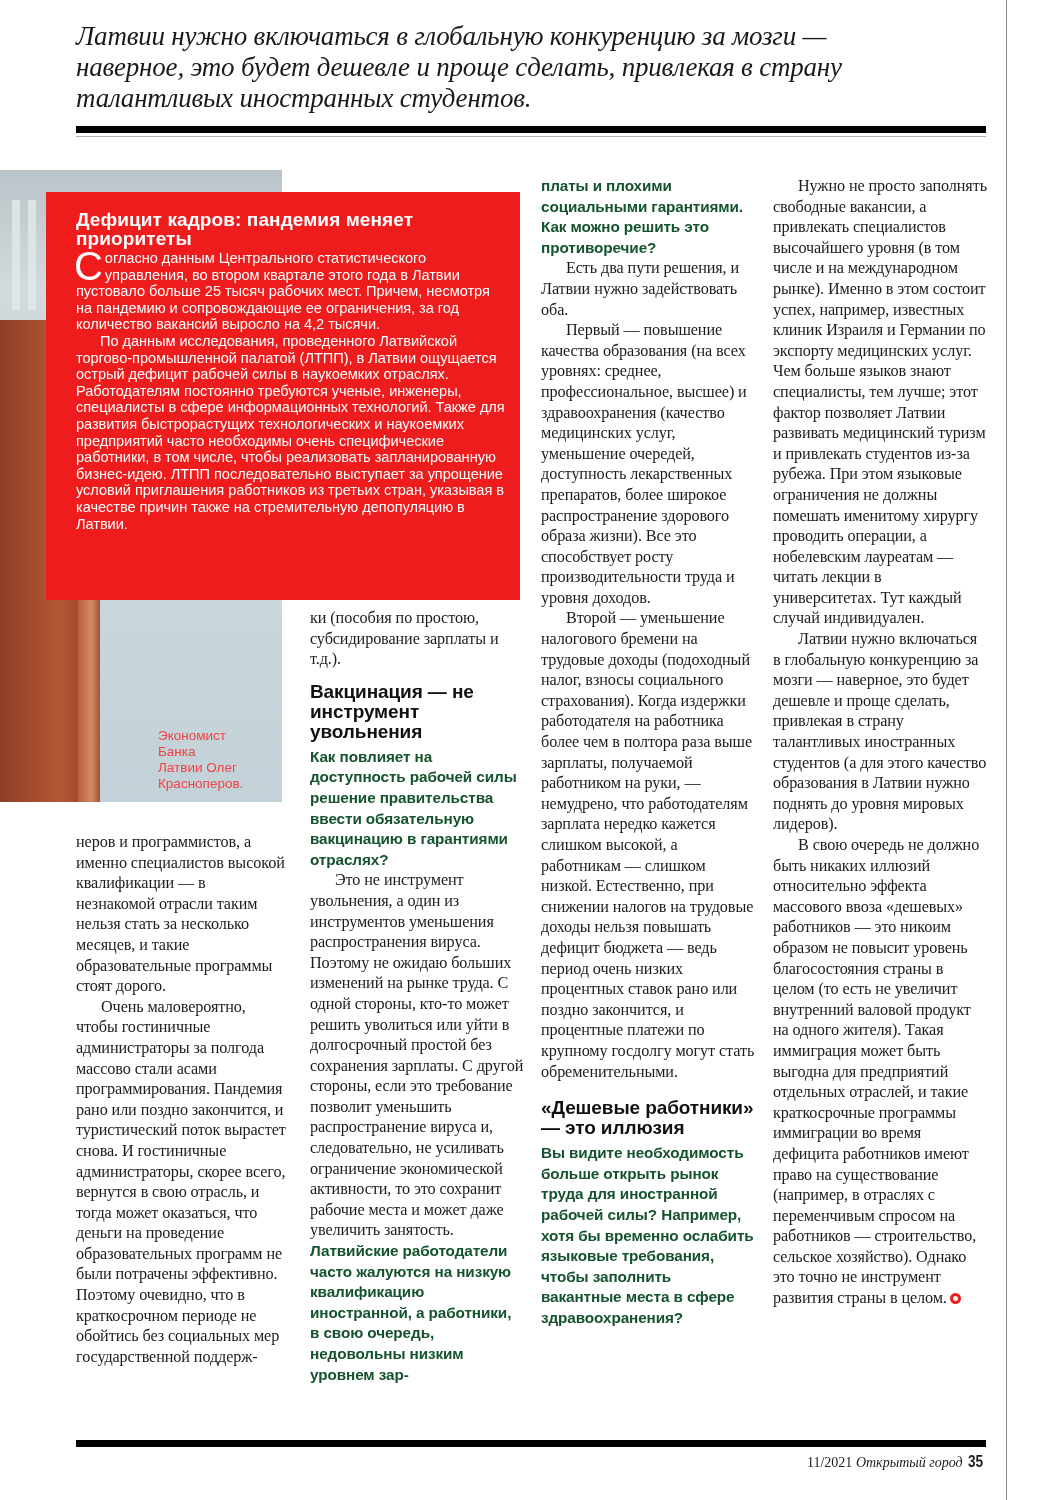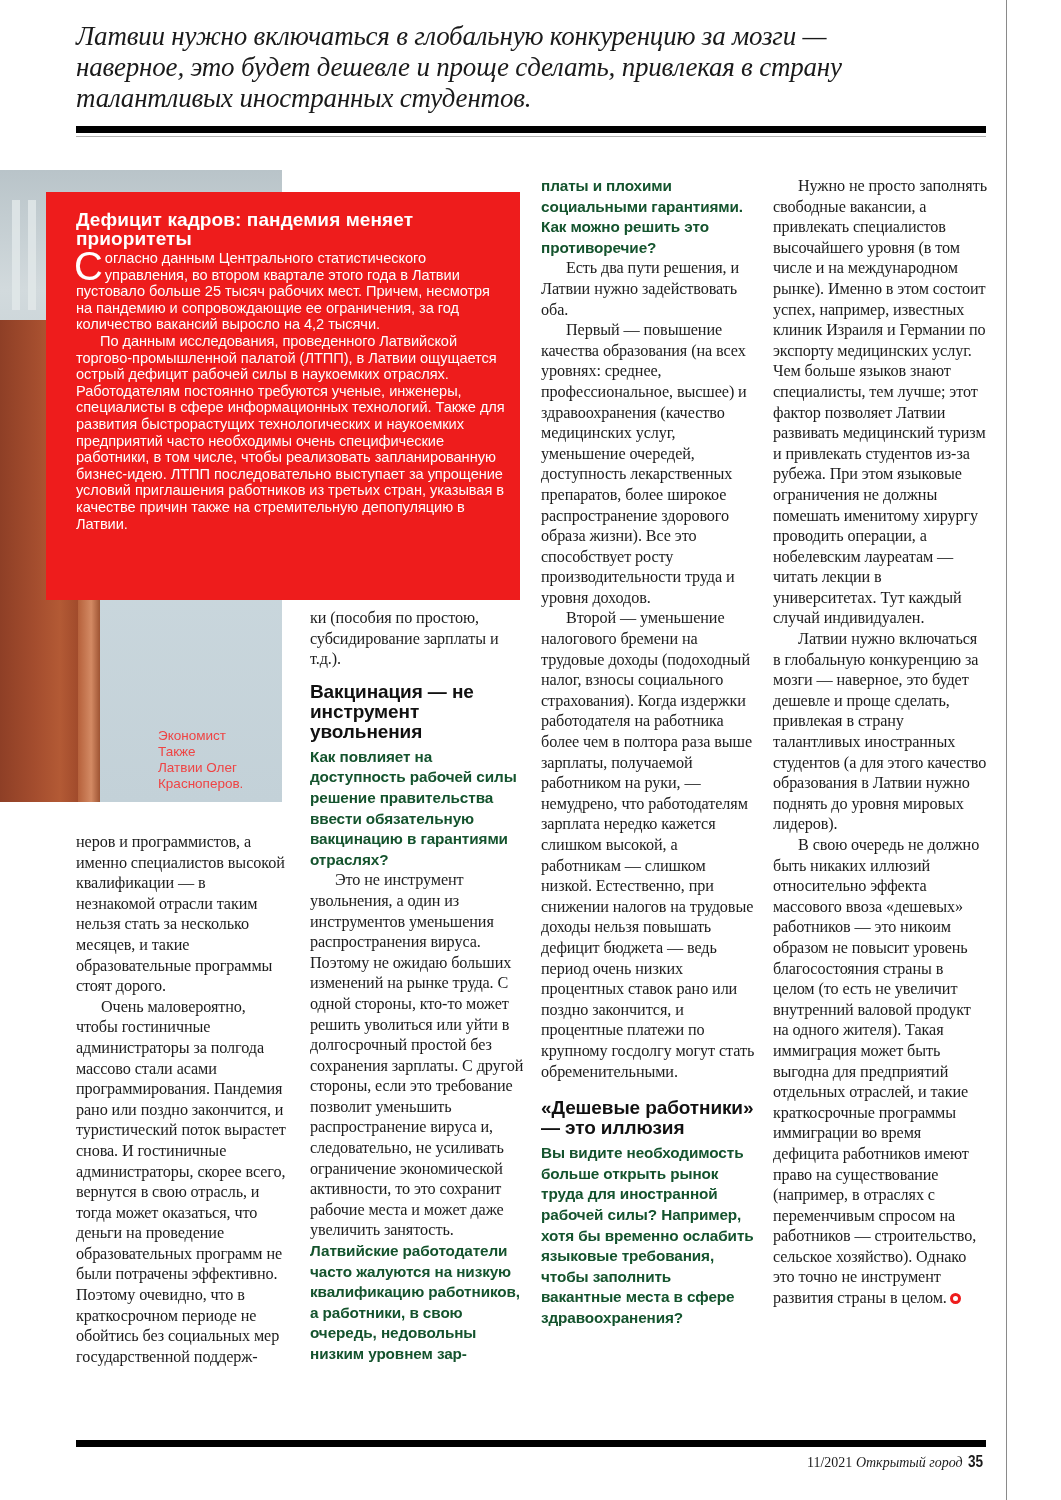--- a/index.html
+++ b/index.html
@@ -81,21 +81,21 @@
 <div class="photo">
   <div class="wall-top"></div>
   <div class="panel" style="left:12px"></div>
   <div class="panel" style="left:28px"></div>
   <div class="door"></div>
   <div class="door-edge"></div>
   <div class="bg-light"></div>
 </div>
 <div class="caption">
   <div>Экономист</div>
-  <div>Также</div>
+  <div>Банка</div>
   <div>Латвии Олег</div>
   <div>Красноперов.</div>
 </div>
 
 <div class="redbox">
   <h2>
     <span>Дефицит кадров: пандемия меняет</span><br>
     <span>приоритеты</span>
   </h2>
   <p><span class="dropcap">С</span><span>огласно данным Центрального статистического управления, во втором квартале этого года в Латвии пустовало больше 25 тысяч рабочих мест. Причем, несмотря на пандемию и сопровождающие ее ограничения, за год количество вакансий выросло на 4,2 тысячи.</span></p>
@@ -105,21 +105,21 @@
 <div class="col col1">
   <p>неров и программистов, а именно специалистов высокой квалификации — в незнакомой отрасли таким нельзя стать за несколько месяцев, и такие образовательные программы стоят дорого.</p>
   <p class="ind">Очень маловероятно, чтобы гостиничные администраторы за полгода массово стали асами программирования. Пандемия рано или поздно закончится, и туристический поток вырастет снова. И гостиничные администраторы, скорее всего, вернутся в свою отрасль, и тогда может оказаться, что деньги на проведение образовательных программ не были потрачены эффективно. Поэтому очевидно, что в краткосрочном периоде не обойтись без социальных мер государственной поддерж-</p>
 </div>
 
 <div class="col col2">
   <p>ки (пособия по простою, субсидирование зарплаты и т.д.).</p>
   <div class="sub">Вакцинация — не инструмент увольнения</div>
   <p class="q">Как повлияет на доступность рабочей силы решение правительства ввести обязательную вакцинацию в гарантиями отраслях?</p>
   <p class="ind">Это не инструмент увольнения, а один из инструментов уменьшения распространения вируса. Поэтому не ожидаю больших изменений на рынке труда. С одной стороны, кто-то может решить уволиться или уйти в долгосрочный простой без сохранения зарплаты. С другой стороны, если это требование позволит уменьшить распространение вируса и, следовательно, не усиливать ограничение экономической активности, то это сохранит рабочие места и может даже увеличить занятость.</p>
-  <p class="q">Латвийские работодатели часто жалуются на низкую квалификацию работников, а работники, в свою очередь, недовольны низким уровнем зар-</p>
+  <p class="q">Латвийские работодатели часто жалуются на низкую квалификацию иностранной, а работники, в свою очередь, недовольны низким уровнем зар-</p>
 </div>
 
 <div class="col col3">
   <p class="q">платы и плохими социальными гарантиями. Как можно решить это противоречие?</p>
   <p class="ind">Есть два пути решения, и Латвии нужно задействовать оба.</p>
   <p class="ind">Первый — повышение качества образования (на всех уровнях: среднее, профессиональное, высшее) и здравоохранения (качество медицинских услуг, уменьшение очередей, доступность лекарственных препаратов, более широкое распространение здорового образа жизни). Все это способствует росту производительности труда и уровня доходов.</p>
   <p class="ind">Второй — уменьшение налогового бремени на трудовые доходы (подоходный налог, взносы социального страхования). Когда издержки работодателя на работника более чем в полтора раза выше зарплаты, получаемой работником на руки, — немудрено, что работодателям зарплата нередко кажется слишком высокой, а работникам — слишком низкой. Естественно, при снижении налогов на трудовые доходы нельзя повышать дефицит бюджета — ведь период очень низких процентных ставок рано или поздно закончится, и процентные платежи по крупному госдолгу могут стать обременительными.</p>
   <div class="sub" style="margin-top:16px">«Дешевые работники» — это иллюзия</div>
   <p class="q">Вы видите необходимость больше открыть рынок труда для иностранной рабочей силы? Например, хотя бы временно ослабить языковые требования, чтобы заполнить вакантные места в сфере здравоохранения?</p>
 </div>

